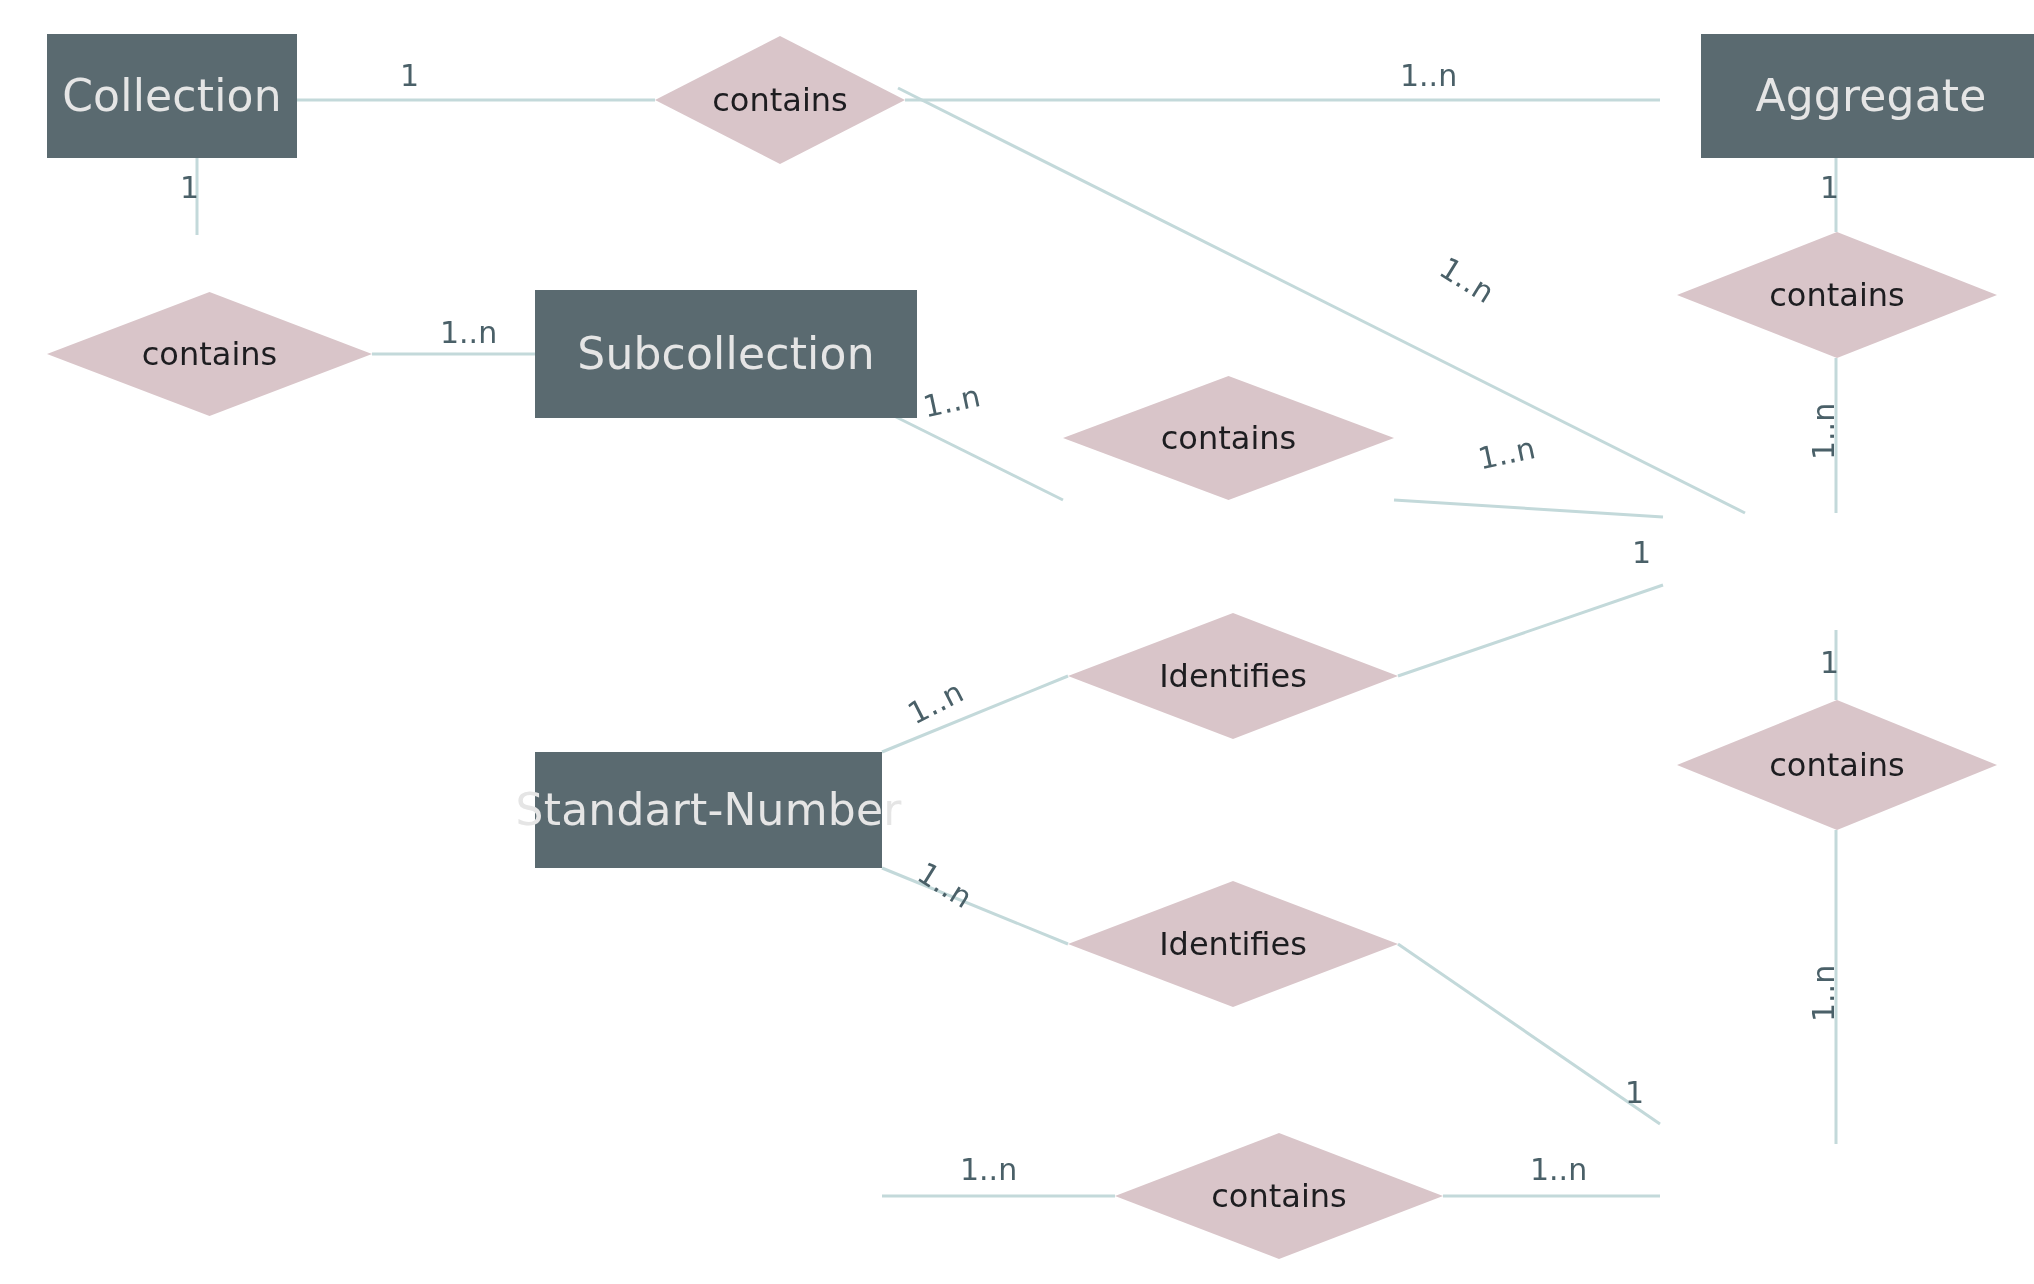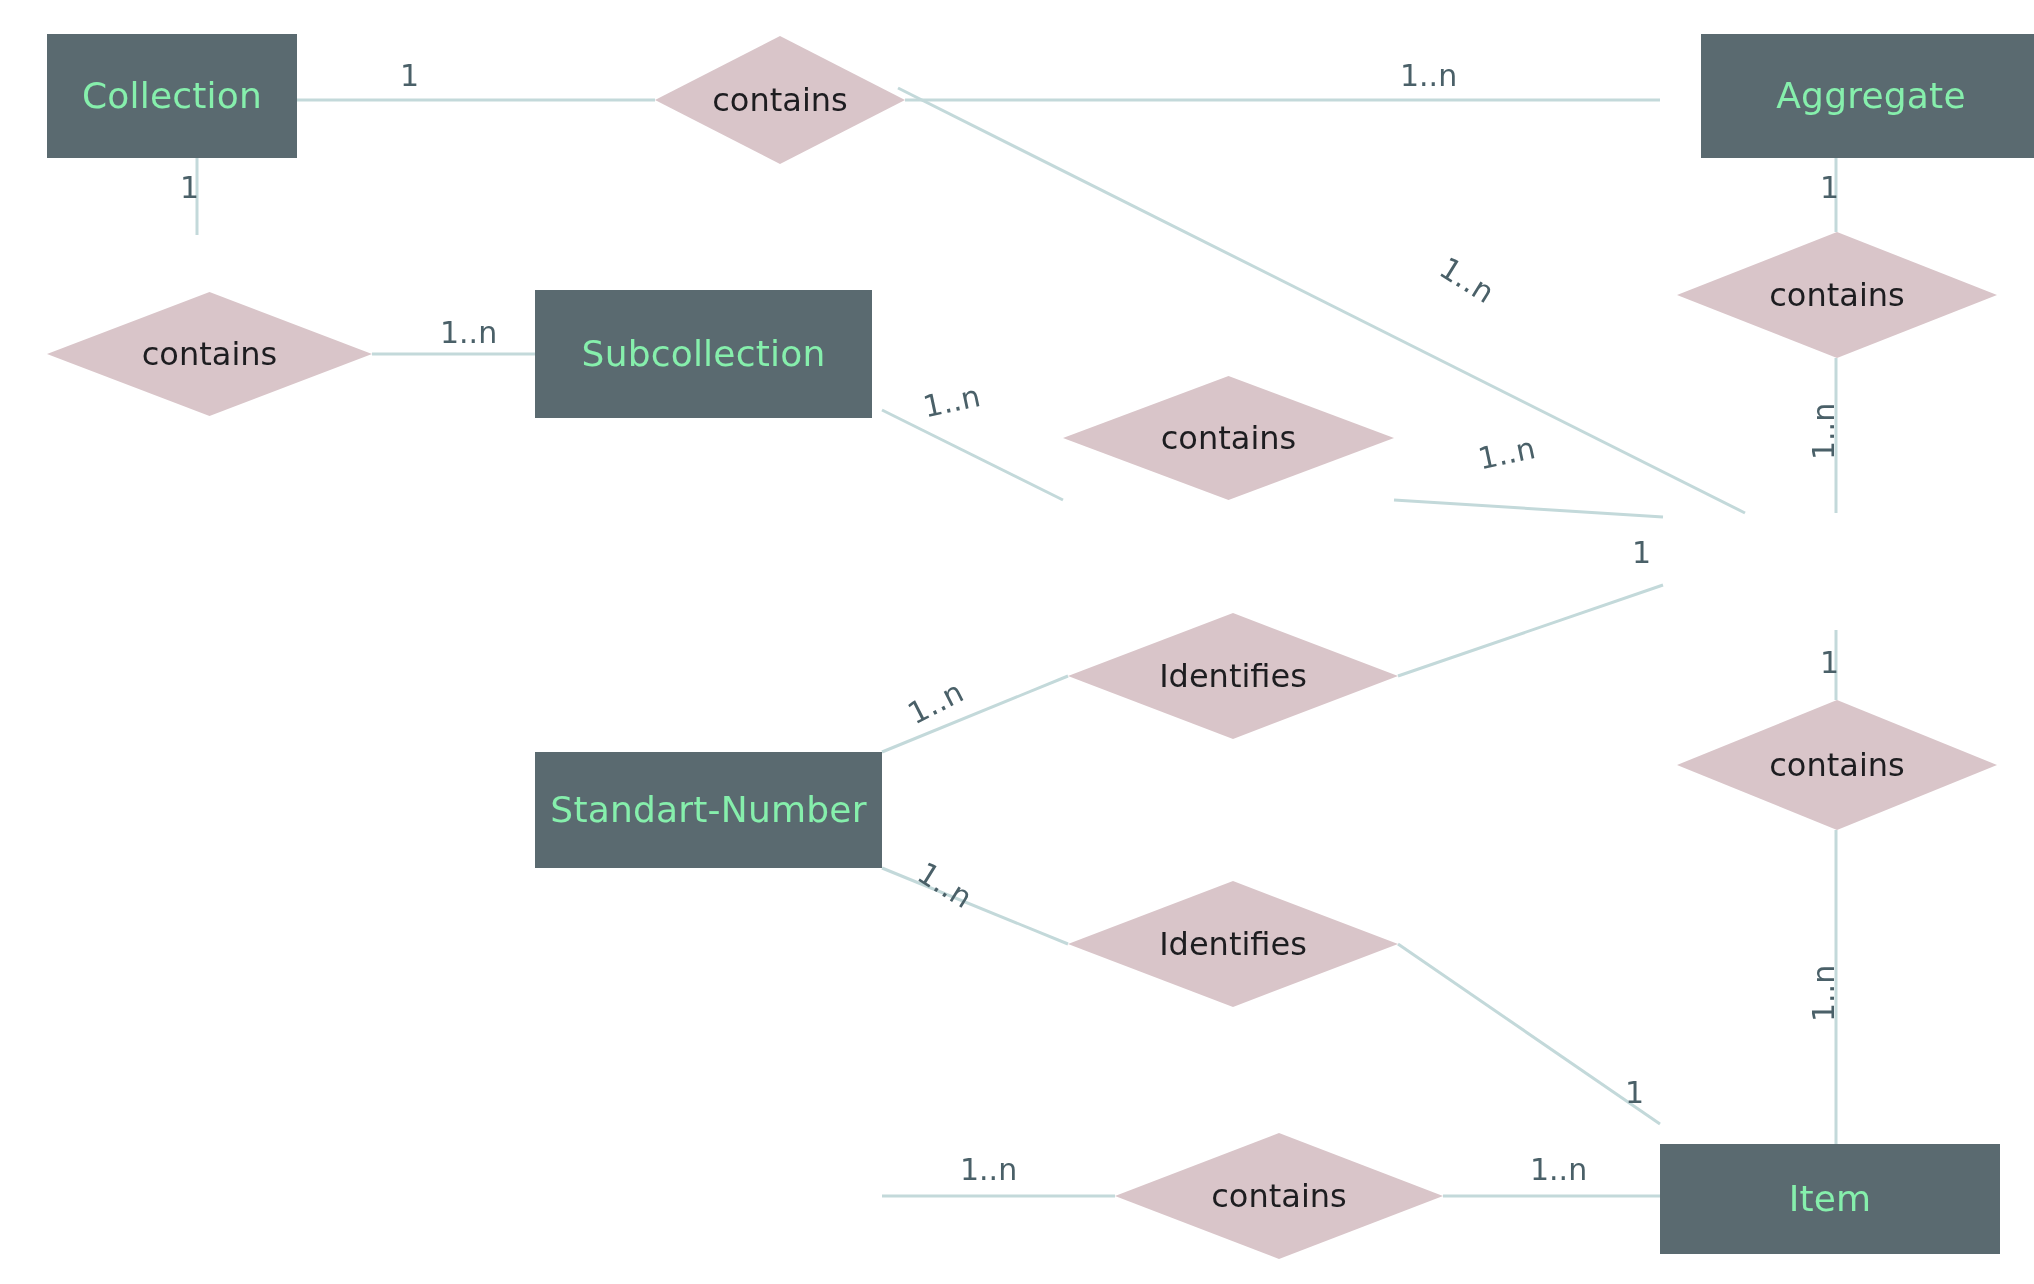--- a/index.html
+++ b/index.html
@@ -19,26 +19,26 @@
     position: absolute;
     left: 0;
     top: 0;
     width: 2034px;
     height: 1284px;
     pointer-events: none;
   }
   .entity {
     position: absolute;
     background: #5a6a70;
-    color: #86efac;
+    color: #e5e5e5;
     display: flex;
     align-items: center;
     justify-content: center;
     text-align: center;
-    font-size: 36px;
+    font-size: 44px;
     line-height: 1.22;
     letter-spacing: 0.2px;
     box-sizing: border-box;
     padding: 4px 8px;
     z-index: 3;
   }
   .rel {
     position: absolute;
     display: flex;
     align-items: center;
@@ -127,34 +127,31 @@
   </svg>
 
   <div class="entity" style="left:47px; top:34px; width:250px; height:124px;">
     <span>Collection</span>
   </div>
 
   <div class="entity" style="left:1660px; top:34px; width:340px; height:124px;margin-left:41px;">
     <span>Aggregate</span>
   </div>
 
-  <div class="entity" style="left:535px; top:290px; width:337px; height:128px;">
+  <div class="entity" style="left:535px; top:290px; width:382px; height:128px;">
     <span>Subcollection</span>
   </div>
 
 
   <div class="entity" style="left:535px; top:752px; width:347px; height:116px; flex-direction:row;">
     <span>Standart-</span>
     <span>Number</span>
   </div>
 
 
-  <div class="entity" style="left:1660px; top:1144px; width:340px; height:110px;">
-    <span>Item</span>
-  </div>
 
   <div class="rel" style="left:655px; top:36px; width:250px; height:128px;">
     <span class="diamond-shape"></span>
     <span>contains</span>
   </div>
 
   <div class="rel" style="left:1677px; top:232px; width:320px; height:126px;">
     <span class="diamond-shape"></span>
     <span>contains</span>
   </div>

